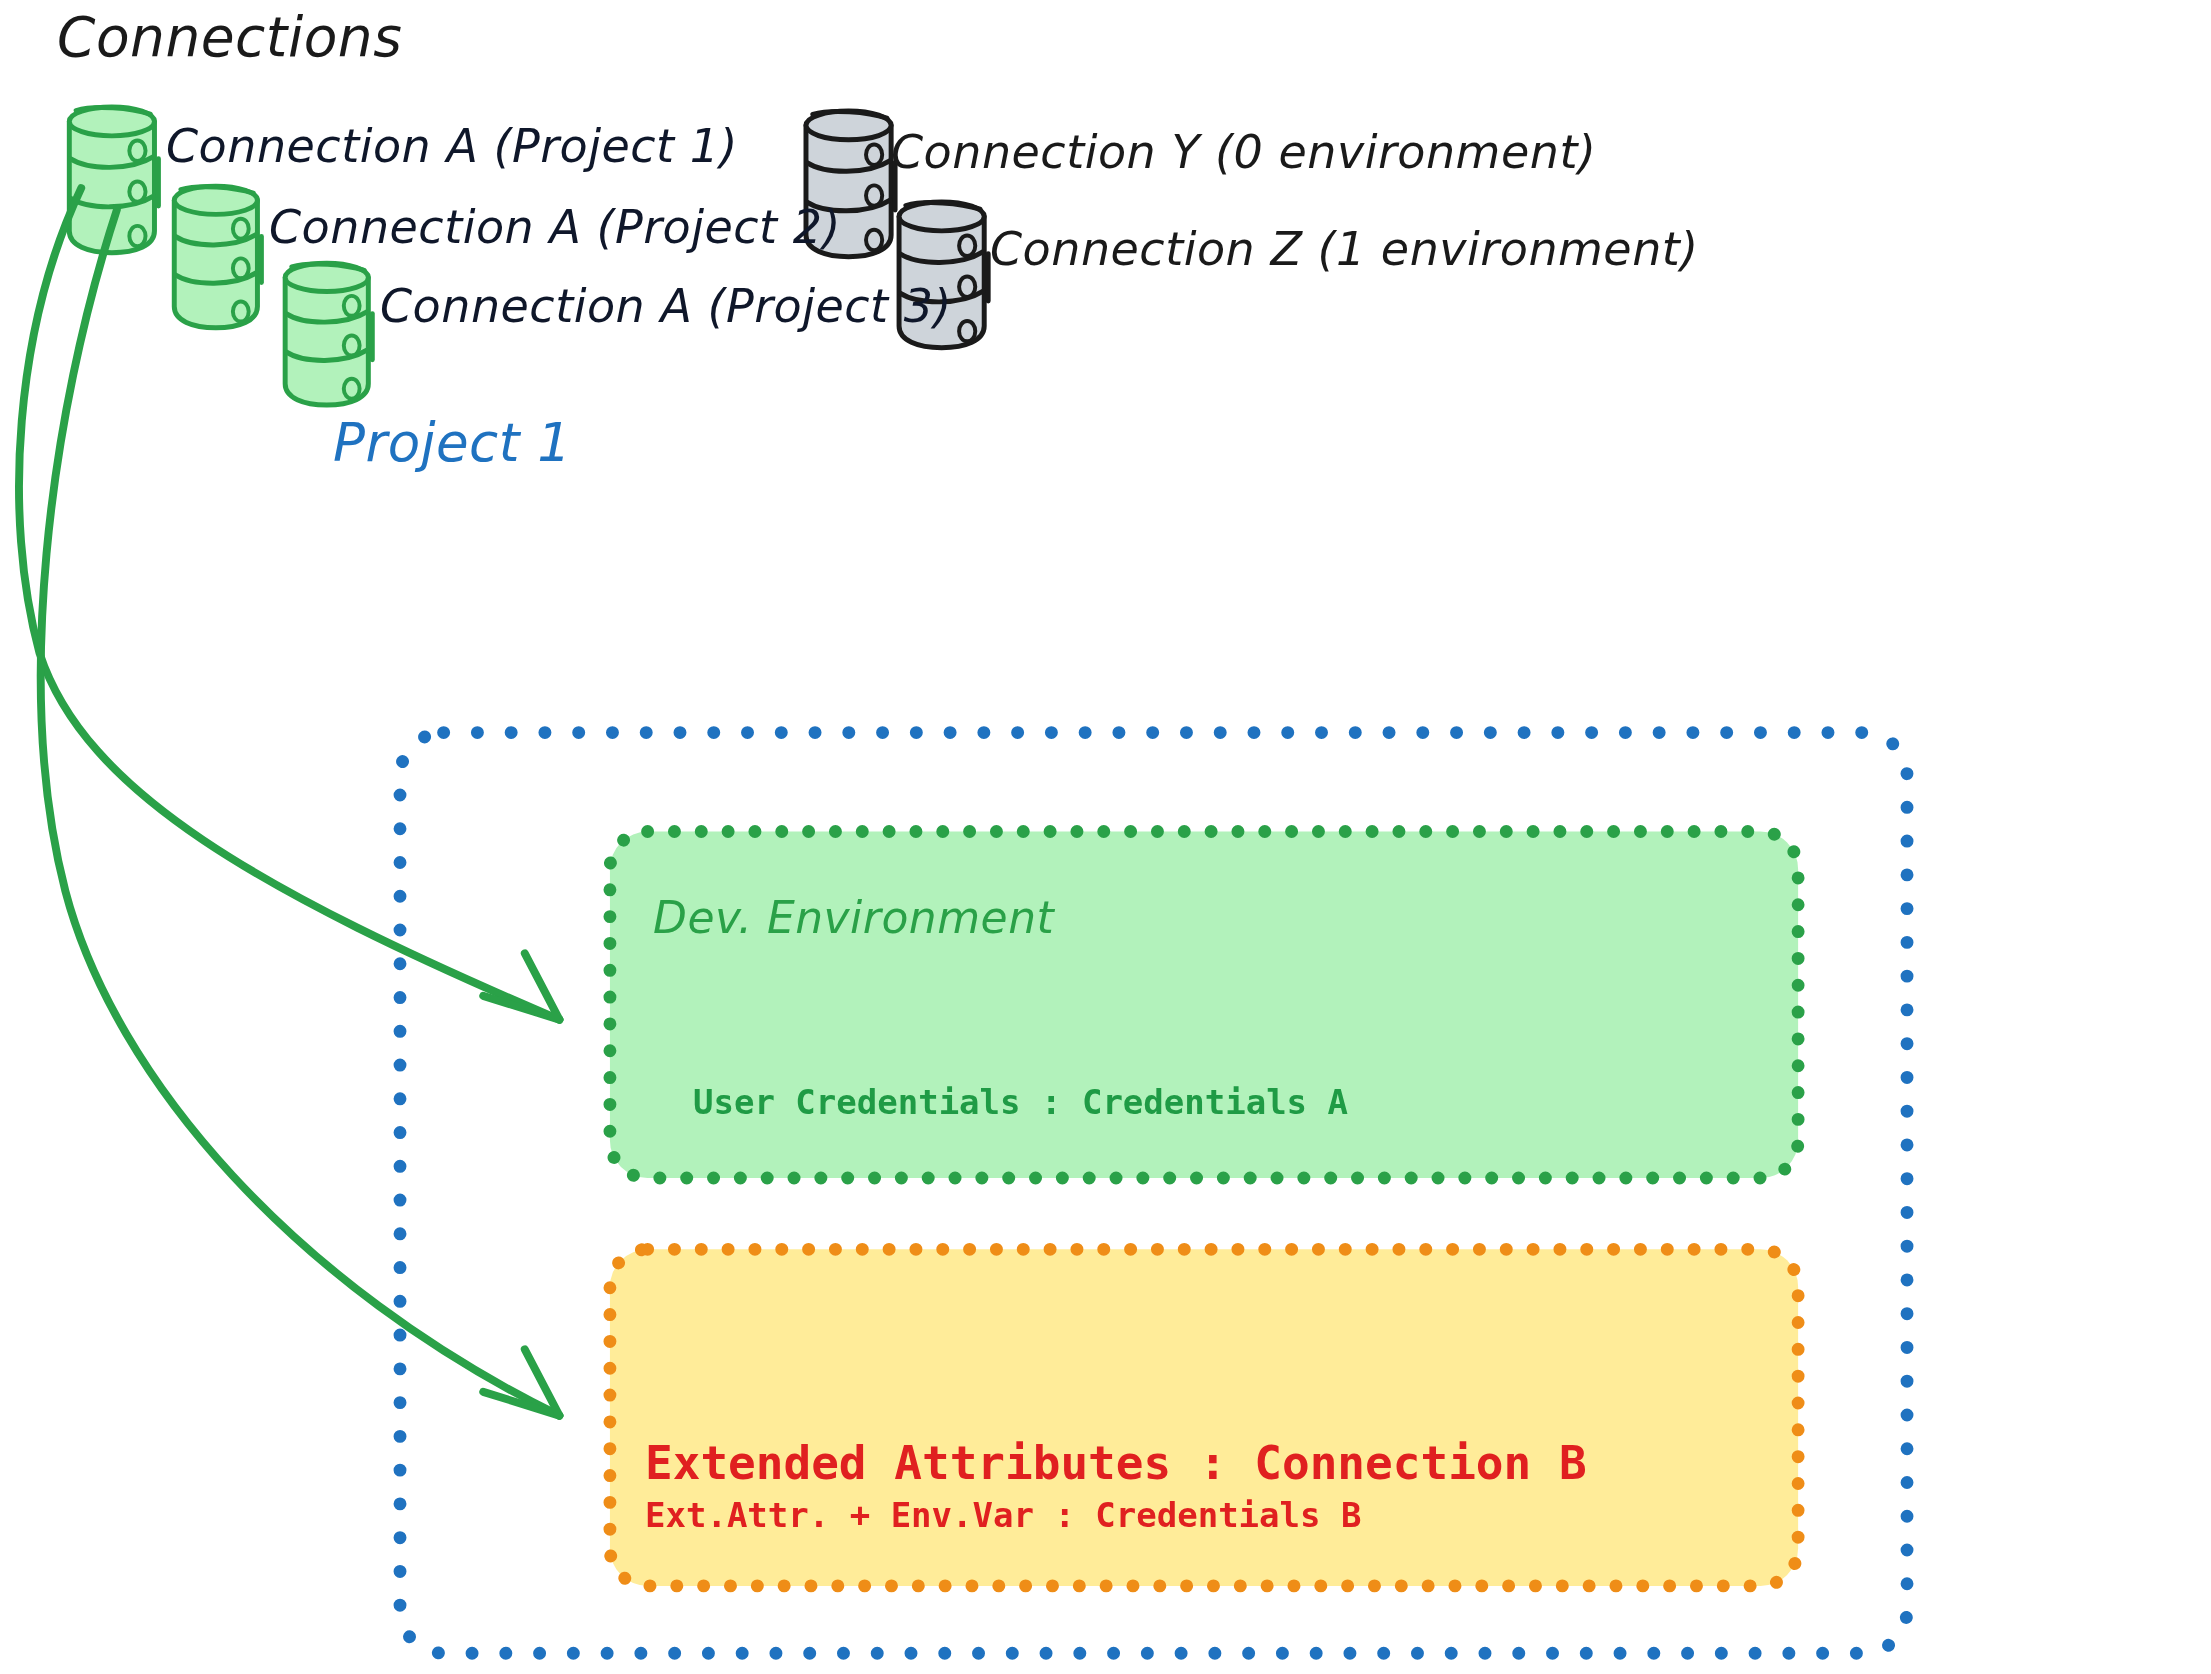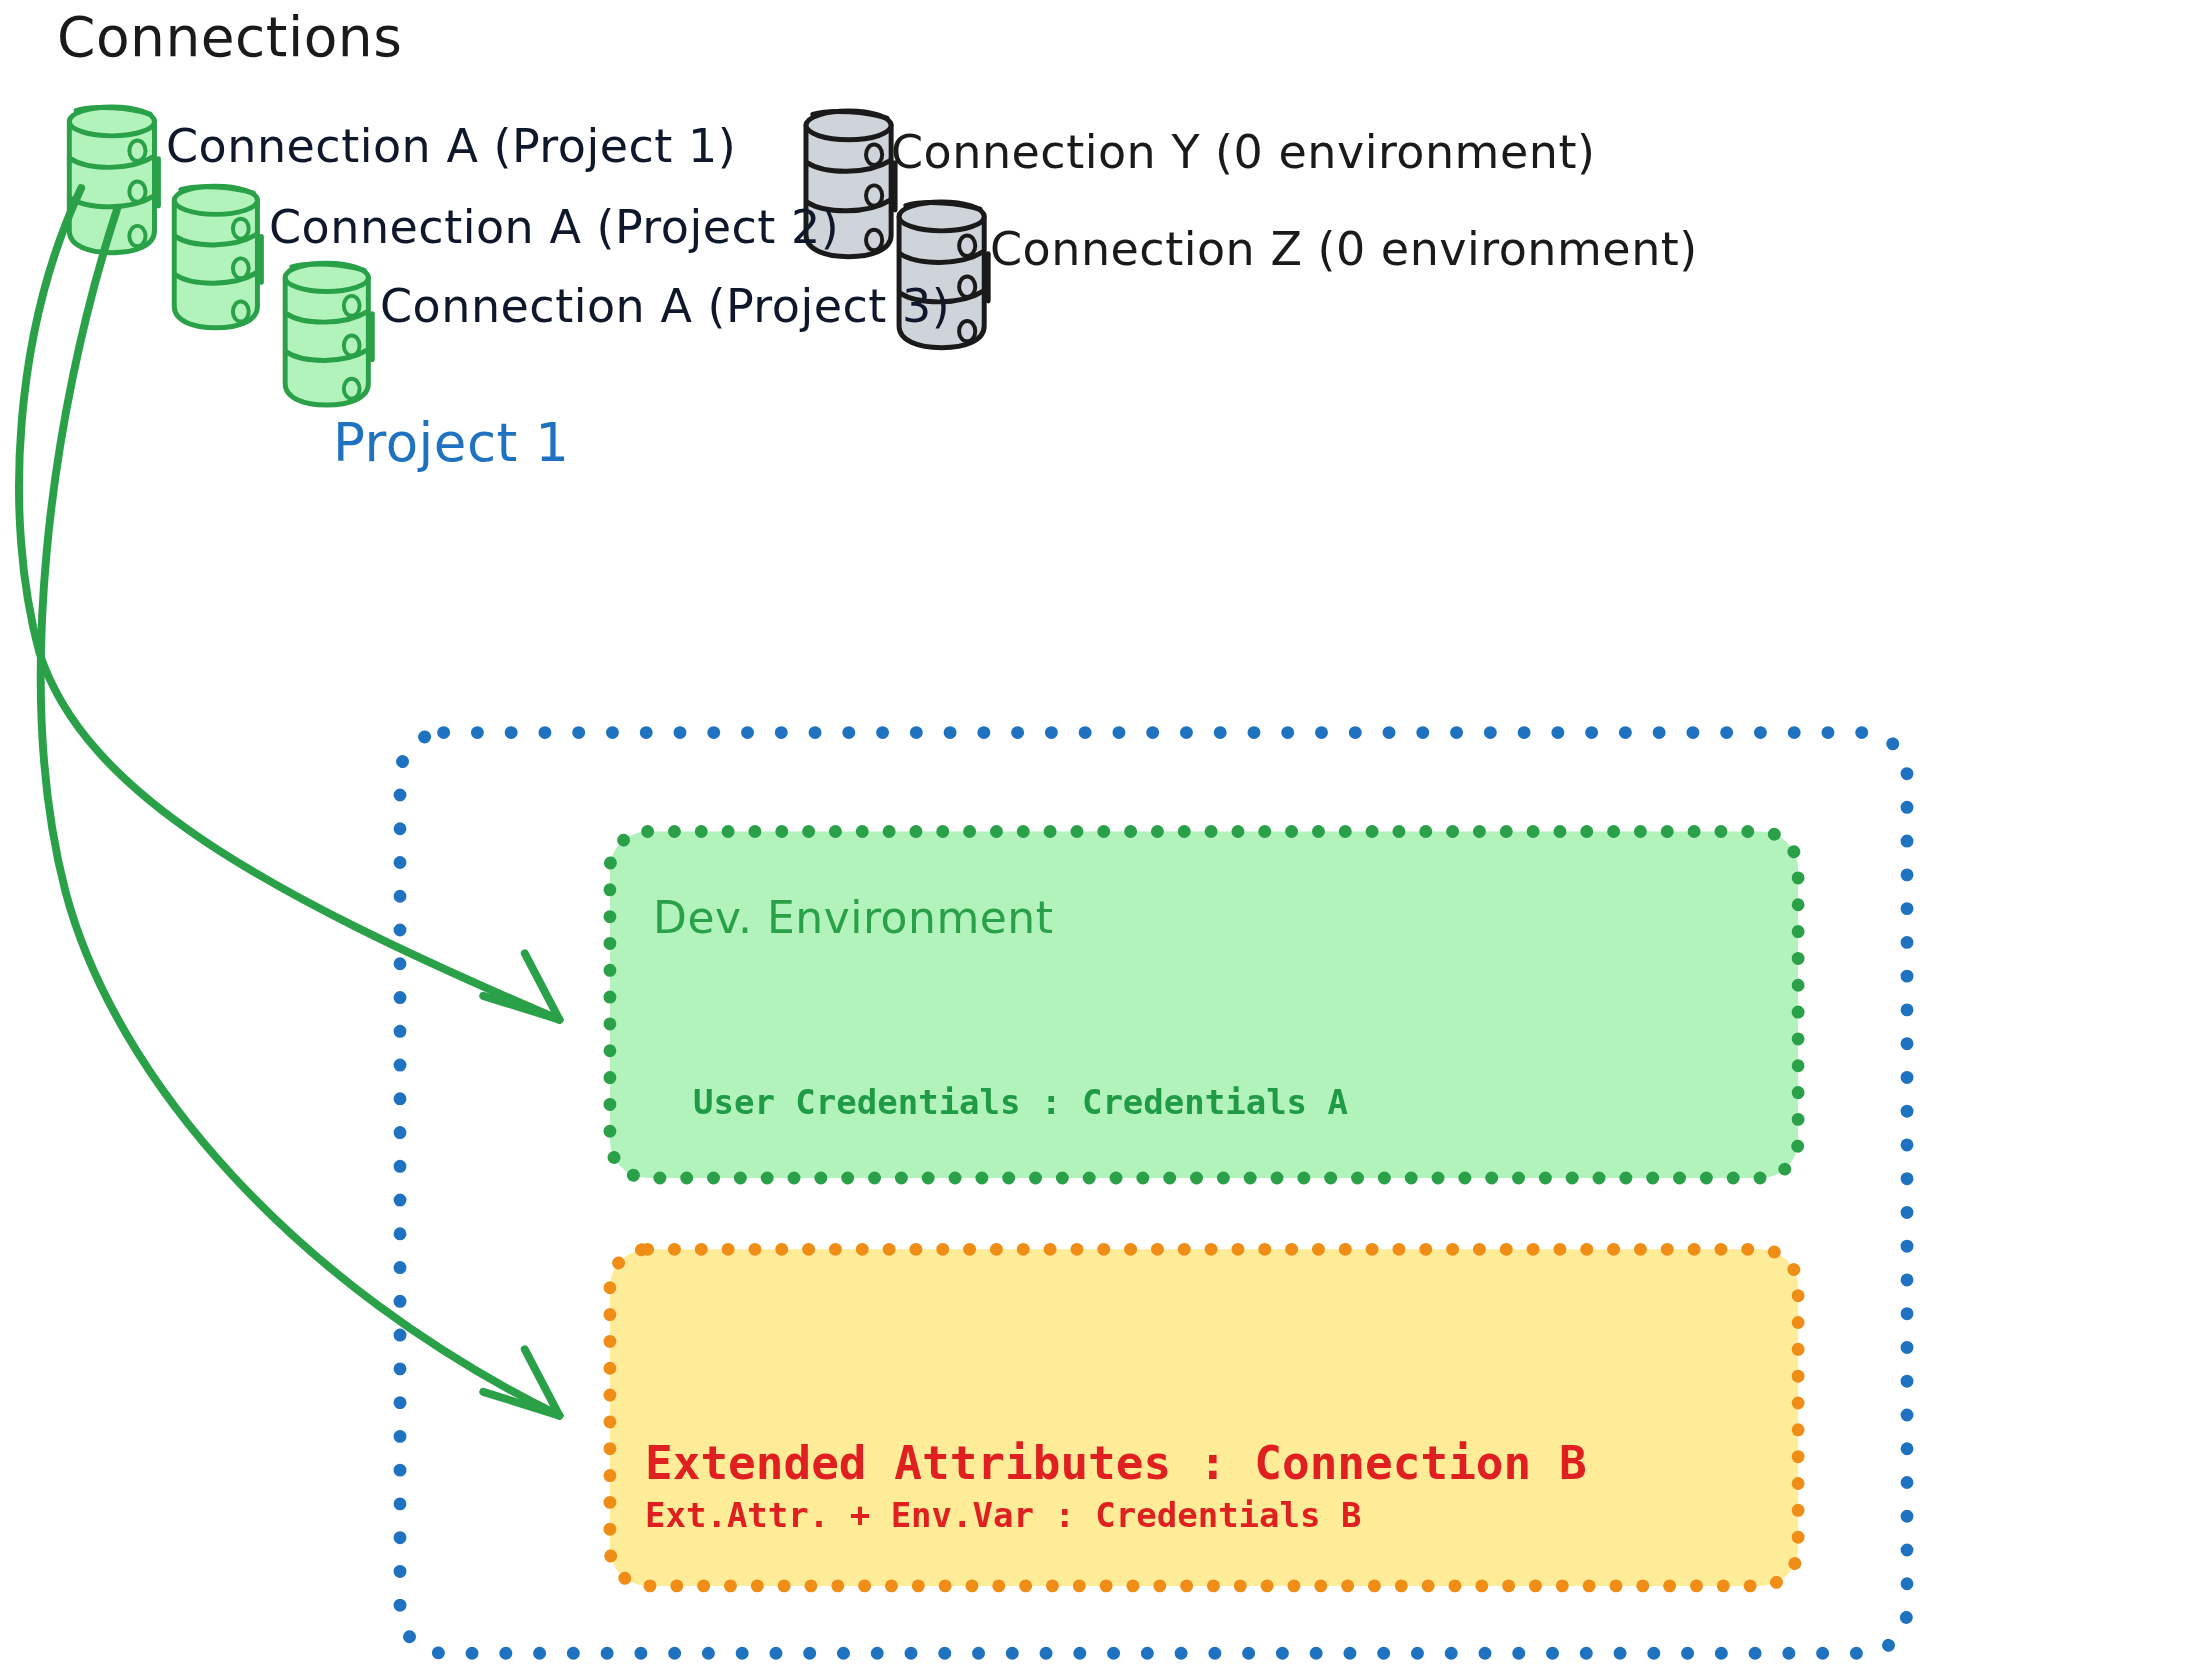--- a/index.html
+++ b/index.html
@@ -30,20 +30,21 @@
     position: absolute;
     white-space: nowrap;
     line-height: 1;
   }
 
   
   .hand {
     font-family: "DejaVu Sans", sans-serif;
     font-weight: 400;
     letter-spacing: 0.5px;
+    font-style: italic;
   }
   .mono {
     font-family: "DejaVu Sans Mono", monospace;
     font-weight: 700;
     letter-spacing: 0px;
   }
 
   #title-connections {
     left: 57px;
     top: 12px;
@@ -167,21 +168,21 @@
     <div class="txt hand" id="title-connections" style="left: 57px; top: 10px; font-size: 55px;">Connections</div>
 
     <div class="txt hand conn-label" style="left: 166px; top: 123px; font-size: 46px;">Connection A (Project 1)</div>
 
     <div class="txt hand conn-label" style="left: 269px; top: 204px; font-size: 46px;">Connection A (Project 2)</div>
 
     <div class="txt hand conn-label" style="left: 380px; top: 283px; font-size: 46px;">Connection A (Project 3)</div>
 
     <div class="txt hand conn-label-gray" style="left: 891px; top: 129px; font-size: 46px;">Connection Y (0 environment)</div>
 
-    <div class="txt hand conn-label-gray" style="left: 990px; top: 226px; font-size: 46px;">Connection Z (0 environment)</div>
+    <div class="txt hand conn-label-gray" style="left: 990px; top: 226px; font-size: 46px;">Connection Z (1 environment)</div>
 
     <div class="txt hand" id="label-project1" style="left: 333px; top: 416px; font-size: 53px;">Project 1</div>
 
     <div class="txt hand env-title" id="dev-title" style="left: 653px; top: 896px; font-size: 44px; text-align: right;">Dev. Environment</div>
 
     <div class="txt mono code-green code-line" style="left: 693px; top: 1085px; font-size: 34px;">User Credentials : Credentials A</div>
 
 
     <div class="txt mono code-red code-line" style="left: 645px; top: 1440px; font-size: 46px;">Extended Attributes : Connection B</div>
 

